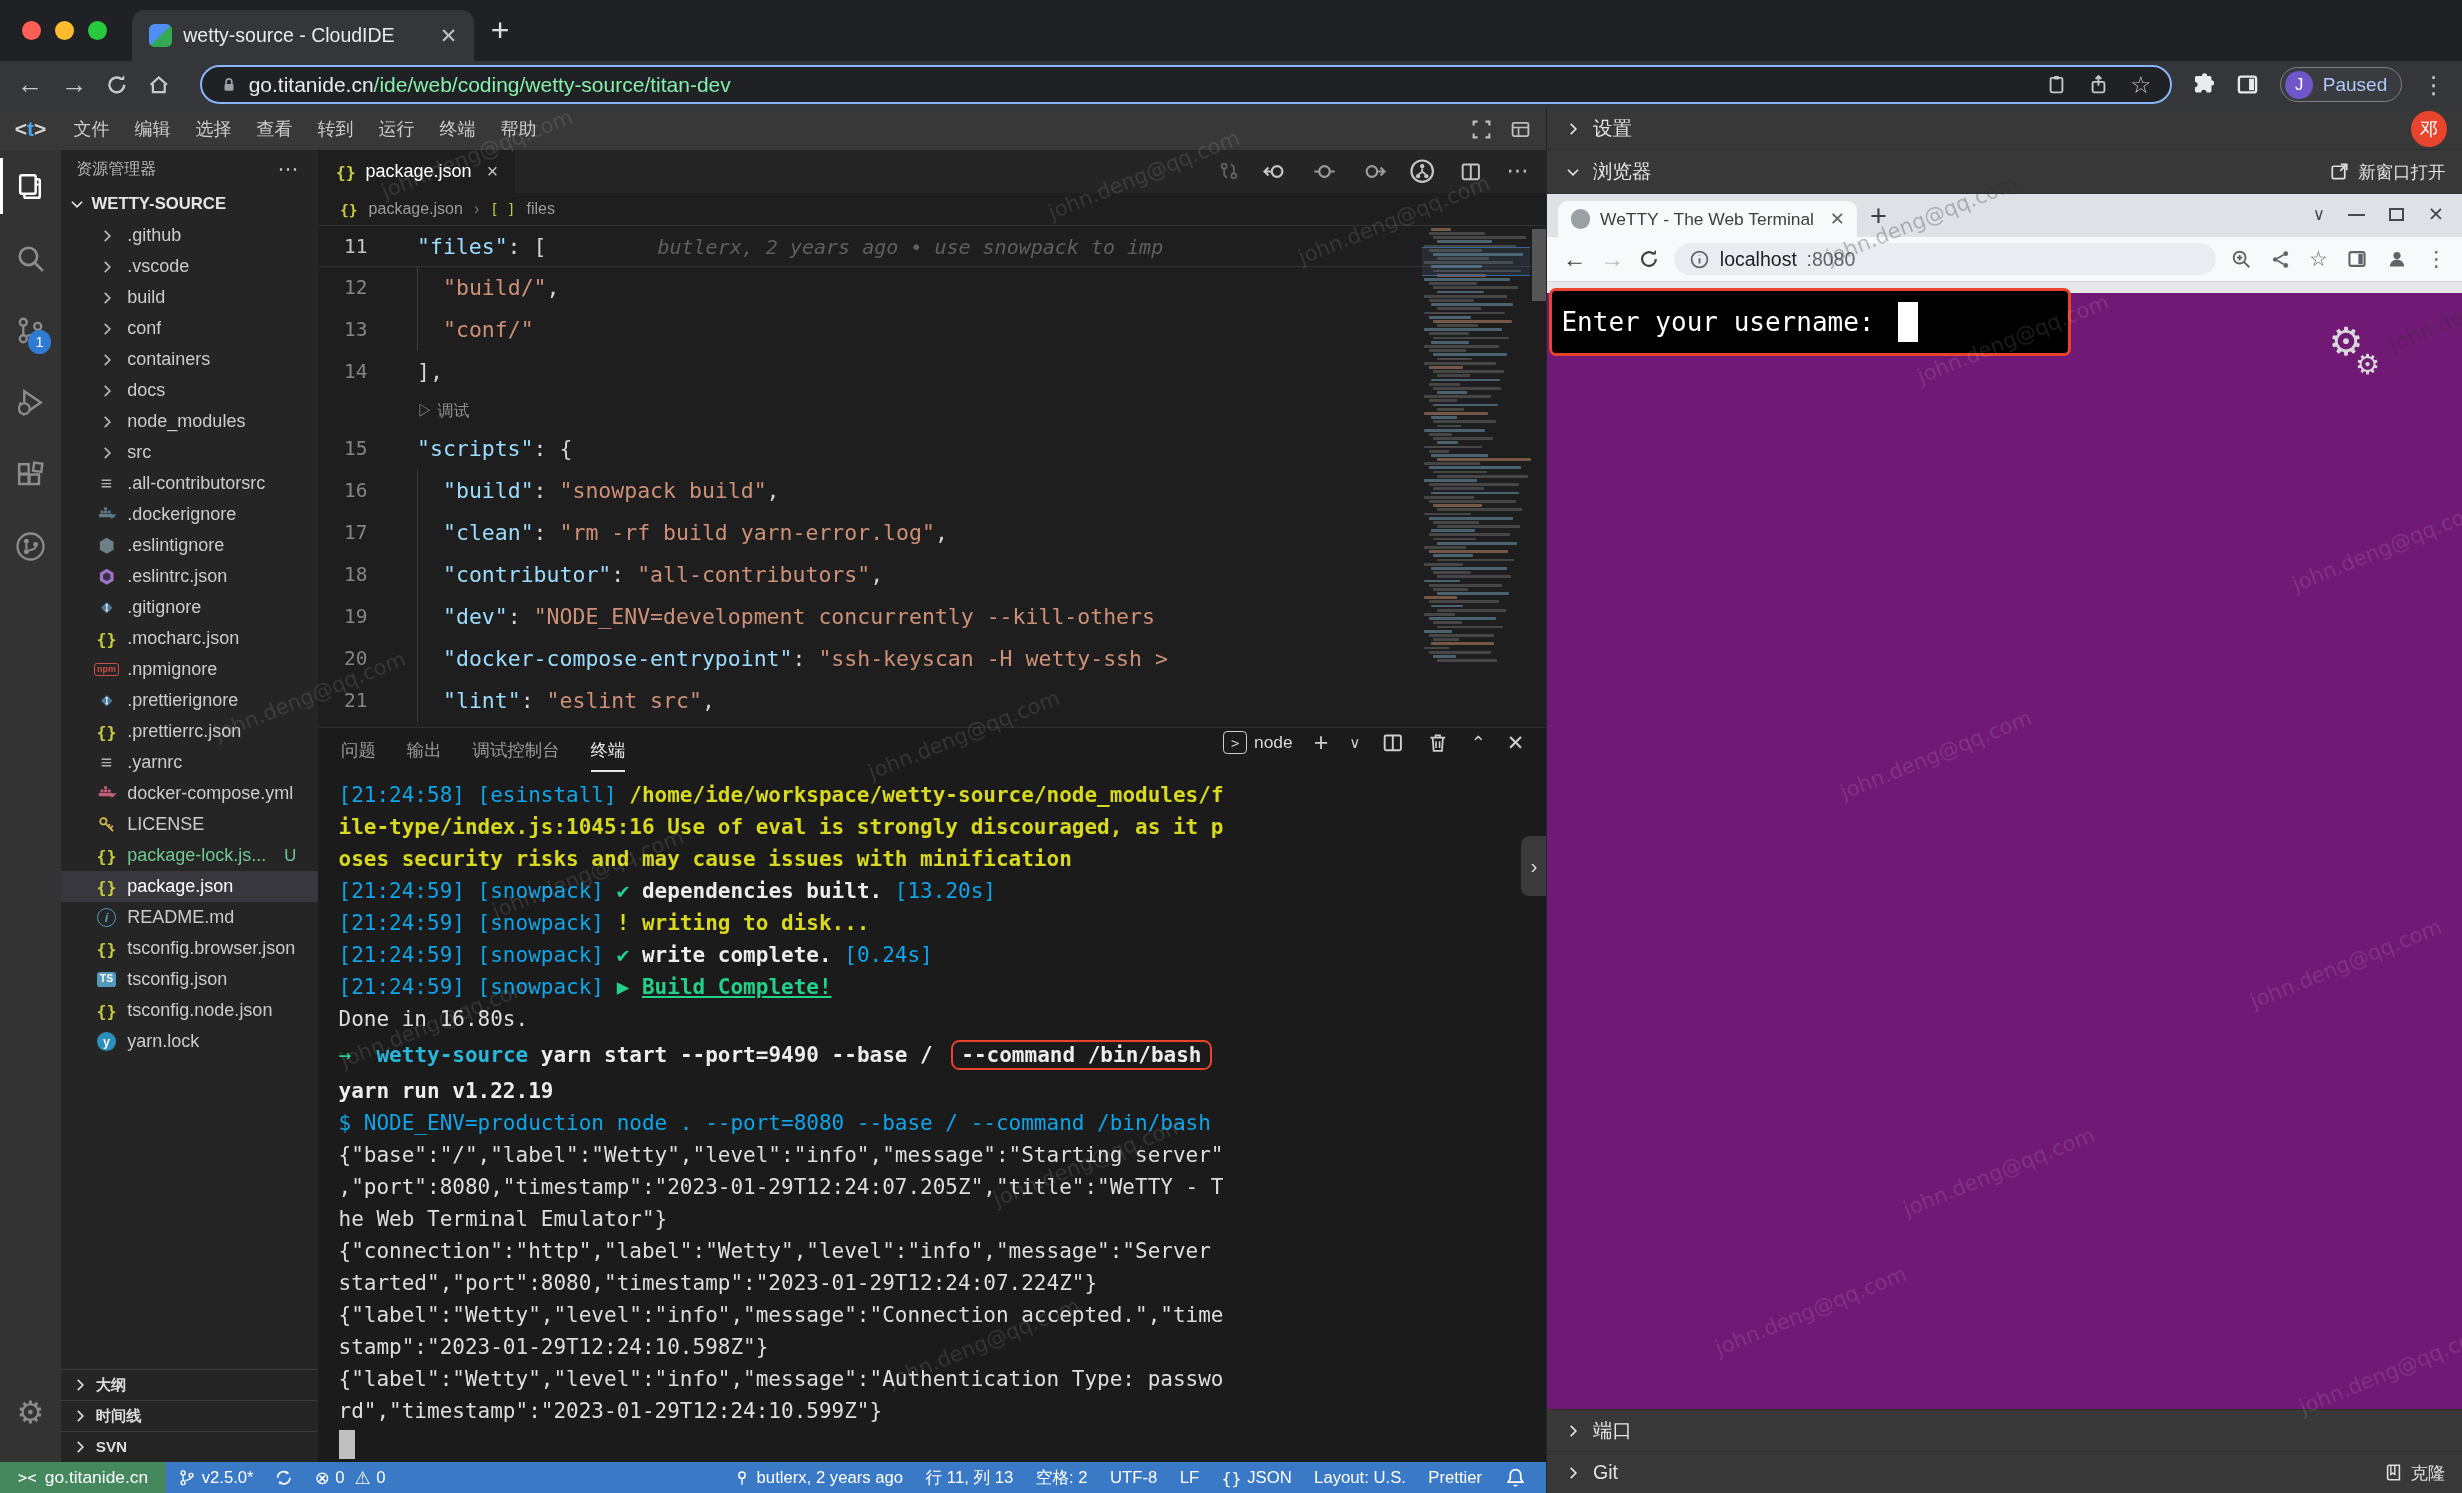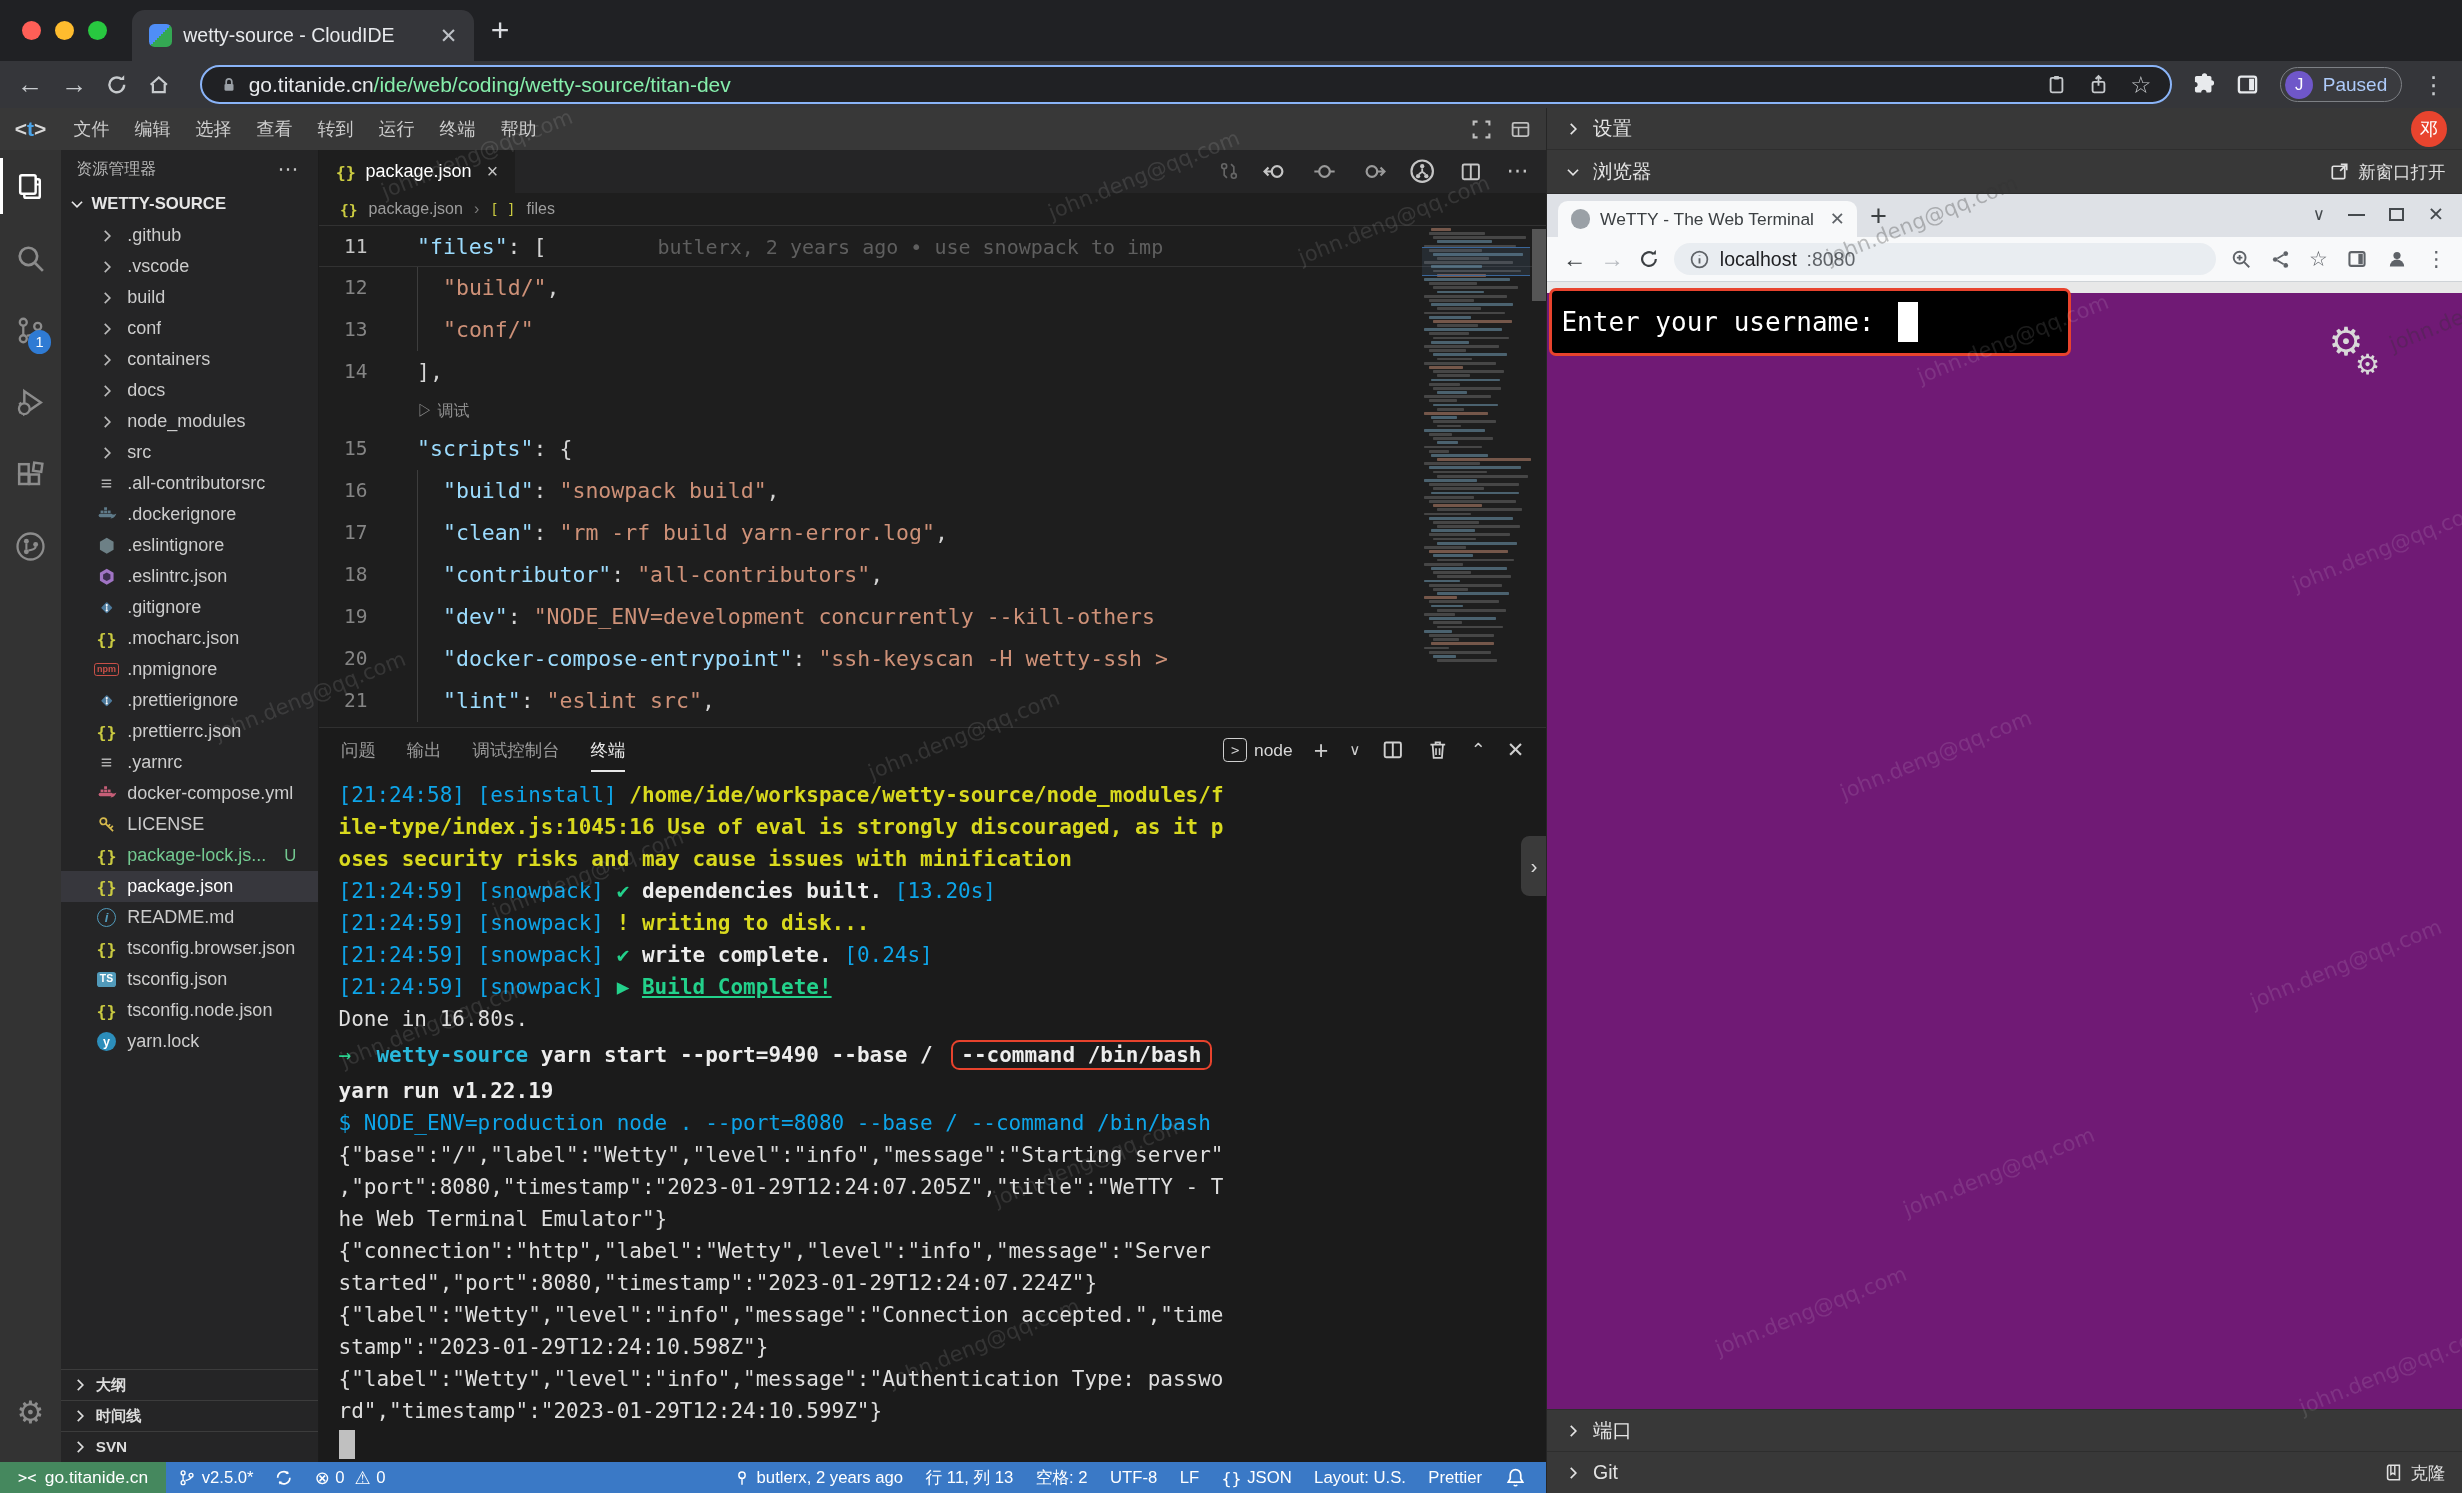--- a/index.html
+++ b/index.html
@@ -73,29 +73,29 @@
   .breadcrumb{height:32px;display:flex;align-items:center;gap:11px;padding-left:21px;color:#9d9d9d;font-size:16px;flex:none}
   .bc-sep{color:#7a7a7a}
   .code-area{position:relative;flex:1;overflow:hidden;font-family:"DejaVu Sans Mono",monospace}
   .codeline{display:flex;height:42px;line-height:42px;font-size:21.5px;white-space:pre;position:relative}
   .codeline.cur{border-top:0.7px solid #323232;border-bottom:0.7px solid #323232}
   .ln{width:72px;flex:none;text-align:right;padding-right:23.6px;color:#858585;font-size:19.5px}
   .cur .ln{color:#c6c6c6}
   .ind{display:inline-block;width:26px;height:100%}
   .ind.g{border-left:0.7px solid #3d3d3d}
   .tok-k{color:#9cdcfe}.tok-s{color:#ce9178}.tok-p{color:#d4d4d4}
-  .blame{color:#5f5f5f;margin-left:111px;font-size:20px}
+  .blame{color:#5f5f5f;font-style:italic;margin-left:111px;font-size:20px}
   .lensline{height:35px;line-height:35px;color:#8f8f8f;font-size:16px;padding-left:98px;font-family:"Liberation Sans",sans-serif}
   .minimap{position:absolute;top:2.8px;right:18px;width:104px;height:495px;opacity:.9}
   .mmrow{height:2.8px;margin-bottom:1.4px;border-radius:0.7px}
   .mm-slider{position:absolute;left:-2.8px;right:-1.4px;top:19.5px;height:29px;background:rgba(100,140,190,.14);border-top:1.4px solid #3e6ea8;border-bottom:1.4px solid #3e6ea8}
   .vscroll{position:absolute;top:4.2px;right:0;width:14px;height:72px;background:#555}
   
   .panel{height:735px;border-top:0.7px solid #303030;display:flex;flex-direction:column;background:#1b1b1b;flex:none}
-  .panel-header{height:44px;display:flex;align-items:center;padding:0 22px;gap:31px;font-size:17.4px;color:#9a9a9a;flex:none}
+  .panel-header{height:44px;display:flex;align-items:flex-start;padding:0 22px;gap:31px;font-size:17.4px;color:#9a9a9a;flex:none}
   .ptab{height:44px;display:flex;align-items:center}
   .ptab.active{color:#e7e7e7;box-shadow:inset 0 -2.1px 0 #e7e7e7}
   .ptools{margin-left:auto;display:flex;align-items:center;gap:21px;color:#cfcfcf;font-size:18px}
   .tbox{display:flex;align-items:center;gap:7px}
   .termico{width:23.6px;height:23.6px;border:1.4px solid #cfcfcf;border-radius:4.2px;display:flex;align-items:center;justify-content:center;font-size:14px;font-family:"DejaVu Sans Mono",monospace}
   .terminal{position:relative;flex:1;padding:7px 0 0 19.5px;font-family:"DejaVu Sans Mono",monospace;font-size:21px;overflow:hidden}
   .trow{height:32px;line-height:32px;white-space:pre}
   .trow.boxed{height:40px;line-height:40px}
   .t-g{color:#0ea5e9}
   .t-y{color:#d9d91e;font-weight:700}

